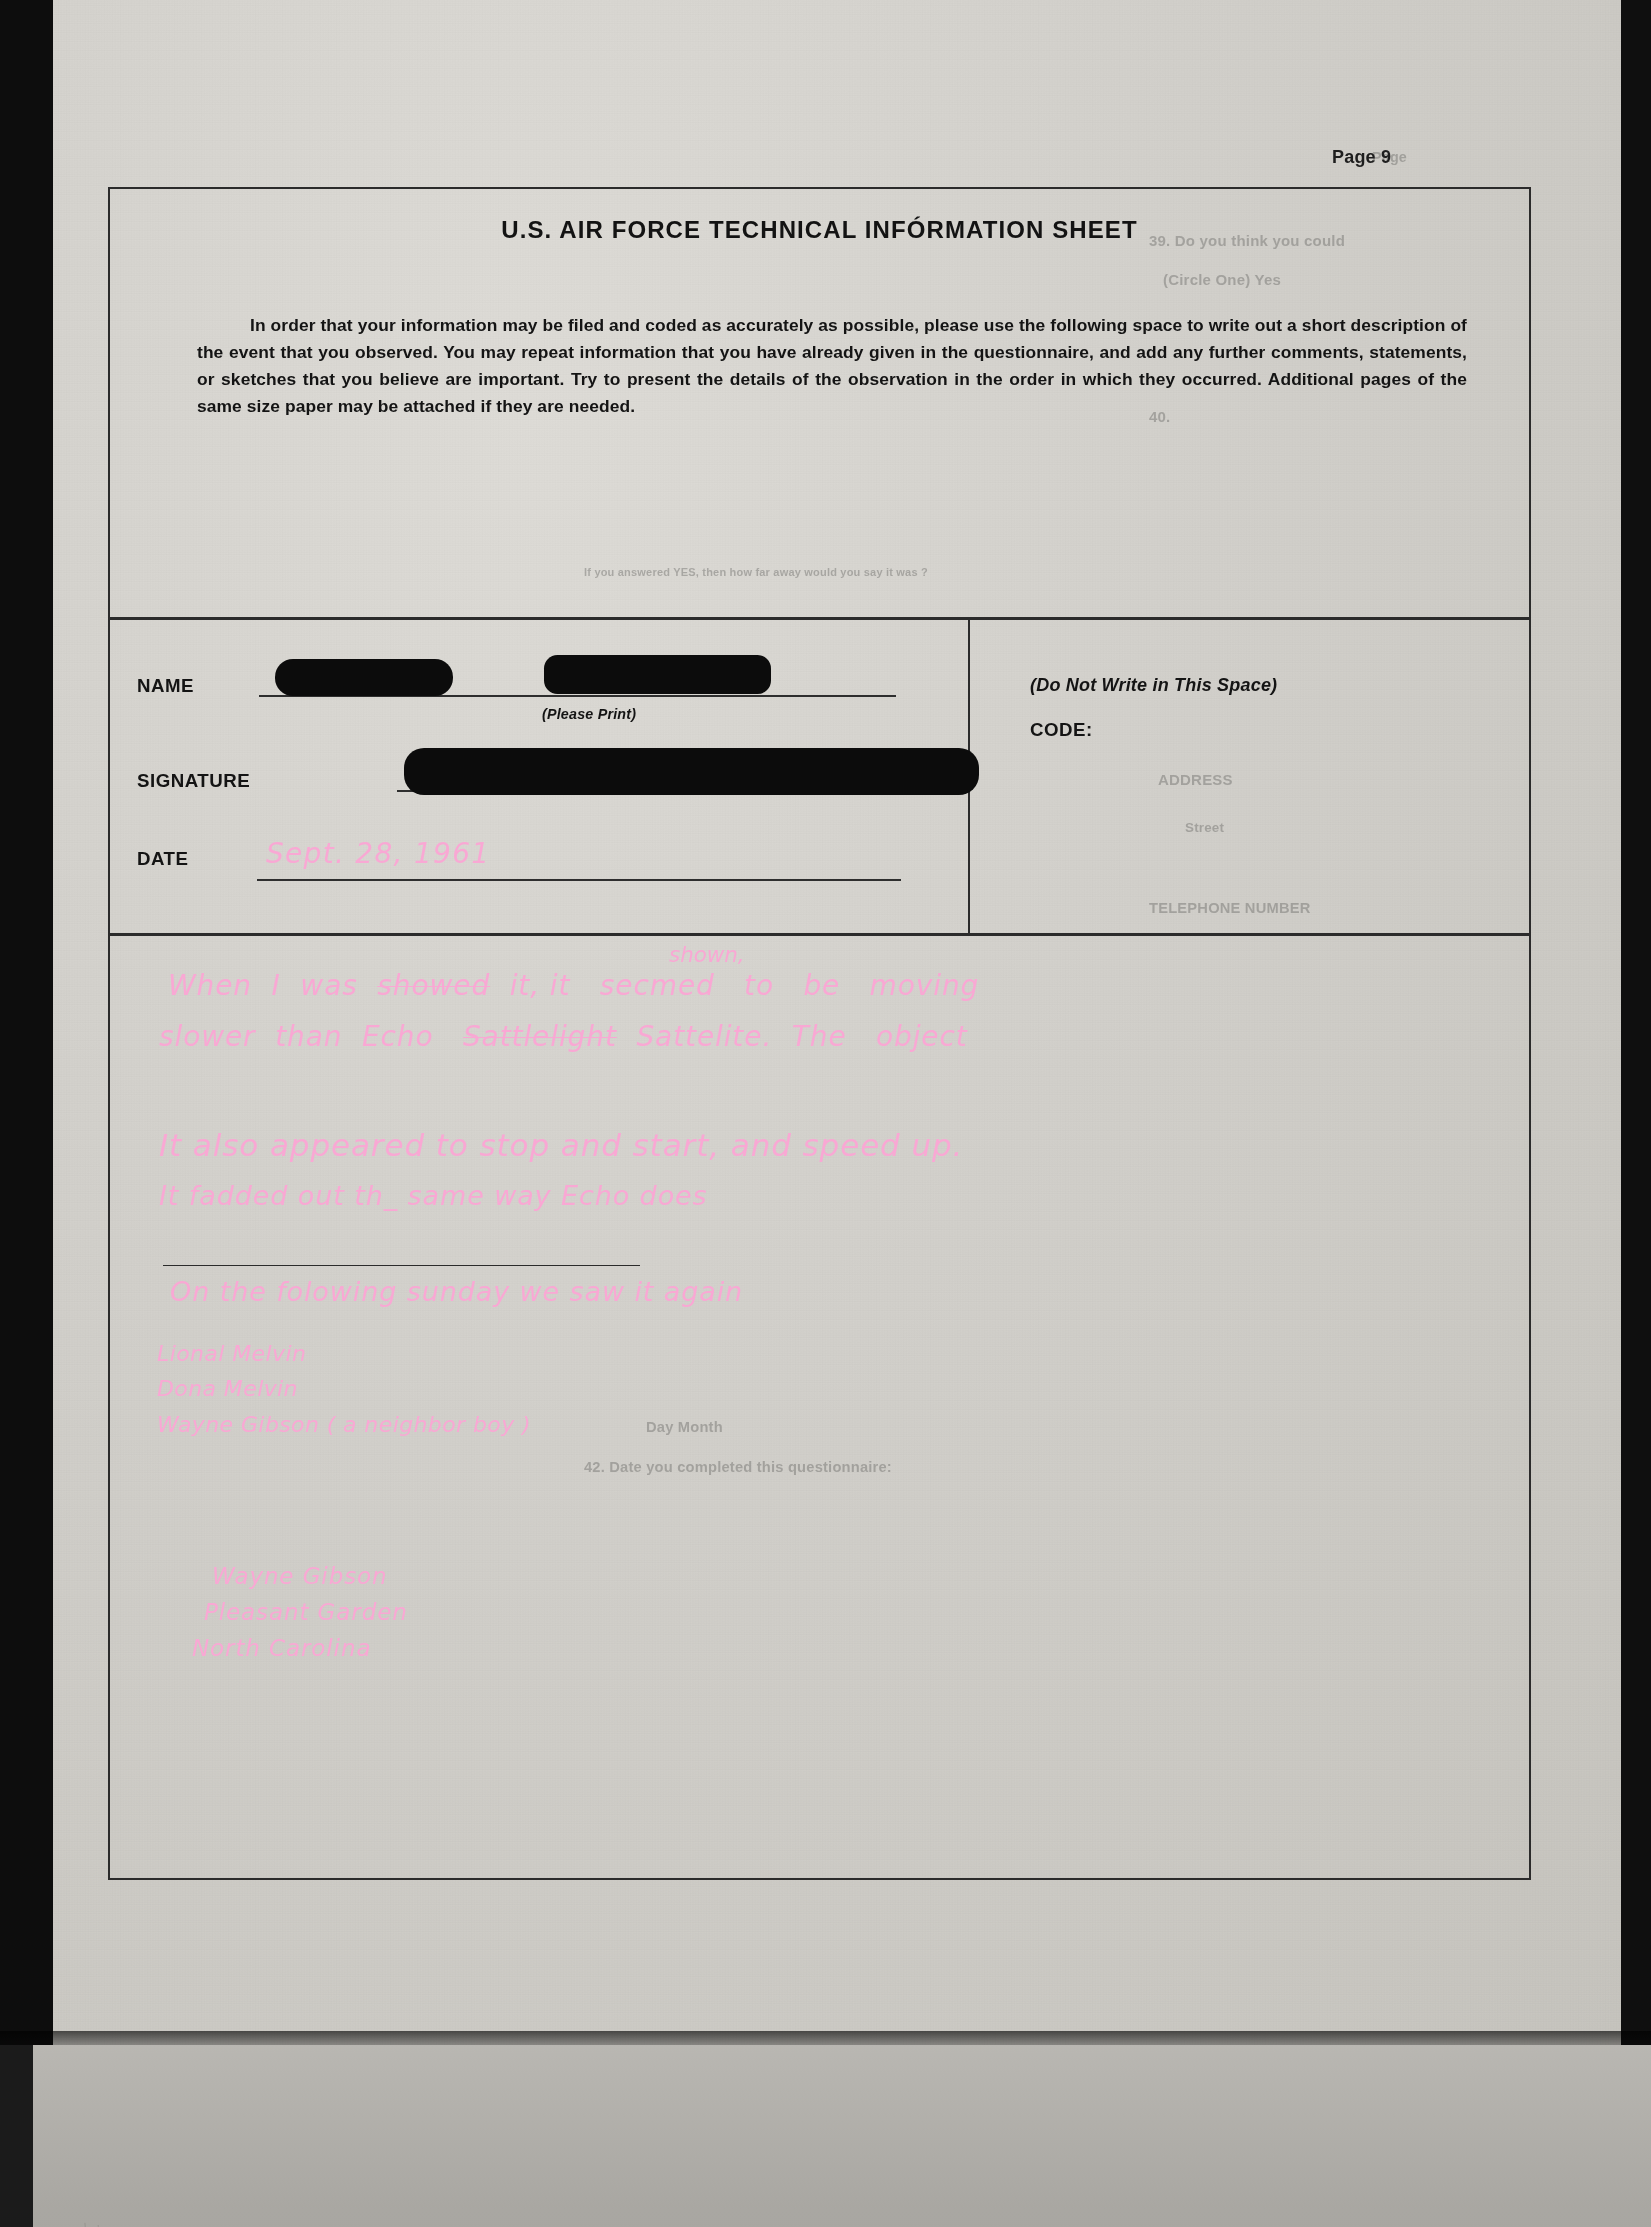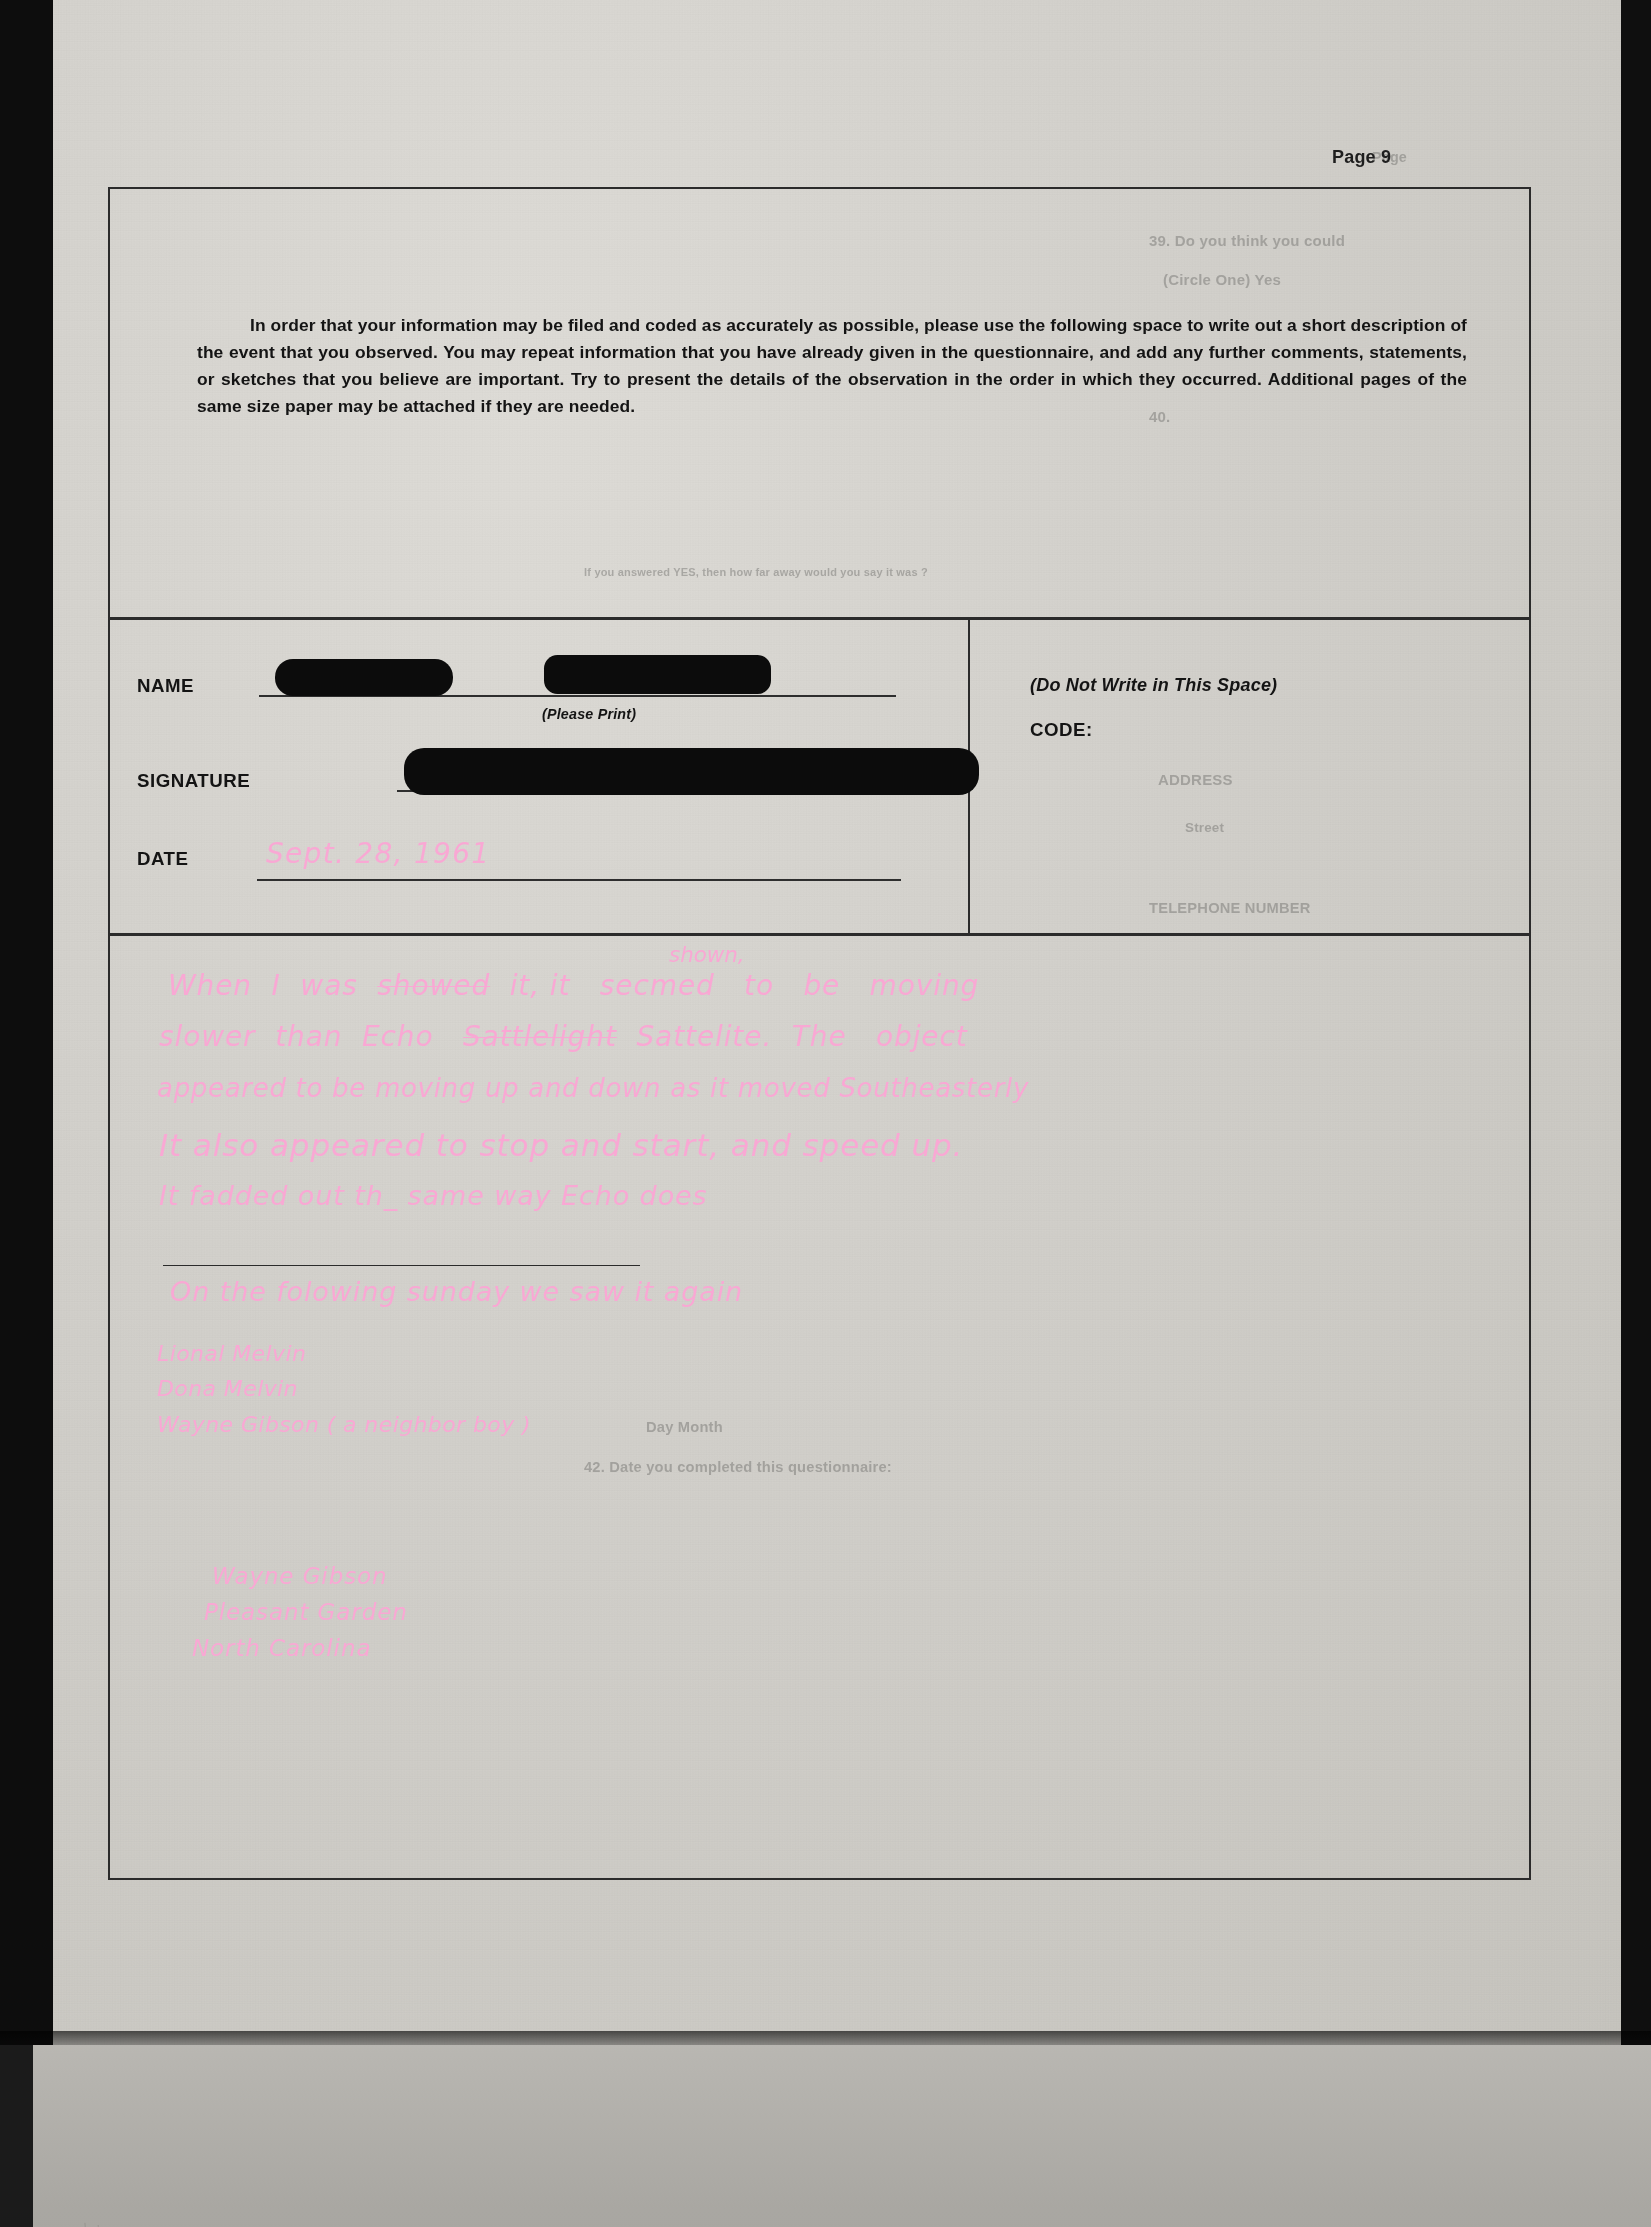--- a/index.html
+++ b/index.html
@@ -249,20 +249,21 @@
   <div class="ghost" style="left:1185px; top:820px; font-size:13.4px;">Street</div>
   <div class="ghost" style="left:1149px; top:900px; font-size:14.7px;">TELEPHONE NUMBER</div>
   <div class="ghost" style="left:646px; top:1419px; font-size:14.7px;">Day                         Month</div>
   <div class="ghost" style="left:584px; top:1459px; font-size:14.7px;">42.  Date you completed this questionnaire:</div>
   <div class="ghost" style="left:1372px; top:149px; font-size:14.3px;">Page</div>
 
   <div class="page-label">Page 9</div>
 
   <div id="form-outer">
 
+    <div class="form-title">U.S.  AIR  FORCE  TECHNICAL  INFÓRMATION  SHEET</div>
 
     <div class="instructions"><span class="indent"></span><span>In order that your information may be filed and coded as accurately as possible, please use the following space to write out a short description of the event that you observed. You may repeat information that you have already given in the questionnaire, and add any further comments, statements, or sketches that you believe are important. Try to present the details of the observation in the order in which they occurred. Additional pages of the same size paper may be attached if they are needed.</span></div>
 
     <div class="hr-heavy" style="top: 428px;"></div>
 
     <div class="hr-heavy" style="top: 744px;"></div>
 
     <div class="vr-heavy" style="left: 858px; top: 428px; height: 316px;"></div>
 
     <div class="label-bold" style="left: 27px; top: 486px;">NAME</div>
@@ -286,21 +287,20 @@
     <div class="hand thin" style="left: 559px; top: 753px; font-size: 21.4px;">shown,</div>
 
     <div class="hand thin" style="left: 49px; top: 831px; font-size: 28px; letter-spacing: 0.9px;">
       <span>slower&nbsp; than&nbsp; Echo&nbsp;&nbsp; </span><span class="strike">Sattlelight</span><span>&nbsp; Sattelite.&nbsp; The&nbsp;&nbsp; object</span>
     </div>
 
     <div class="hand thin" style="left: 58px; top: 780px; font-size: 28px; letter-spacing: 0.9px;">
       <span>When&nbsp; I&nbsp; was&nbsp; </span><span class="strike">showed</span><span>&nbsp; it, it&nbsp;&nbsp; secmed&nbsp;&nbsp; to&nbsp;&nbsp; be&nbsp;&nbsp; moving</span>
     </div>
 
-    <div class="hand thin" style="left: 47px; top: 884px; font-size: 26px; letter-spacing: 0.7px;">appeared  to  be  moving  up  and  down  as  it  moved  Southeasterly</div>
     <div class="hand thin" style="left: 49px; top: 938px; font-size: 31px; letter-spacing: 0.9px;">It  also  appeared  to  stop  and  start, and  speed  up.</div>
     <div class="hand thin" style="left: 49px; top: 991px; font-size: 27px; letter-spacing: 0.9px;">It  fadded  out  th_  same  way  Echo  does</div>
 
     <div class="sig-underline" style="left: 53px; top: 1076px; width: 477px;"></div>
 
     <div class="hand thin" style="left: 60px; top: 1087px; font-size: 27px; letter-spacing: 0.9px;">On  the  folowing  sunday  we  saw  it  again</div>
 
     <div class="hand thin" style="left: 47px; top: 1152px; font-size: 22px; letter-spacing: 0.4px;">Lional Melvin</div>
     <div class="hand thin" style="left: 47px; top: 1187px; font-size: 22px; letter-spacing: 0.4px;">Dona Melvin</div>
     <div class="hand thin" style="left: 47px; top: 1223px; font-size: 22px; letter-spacing: 0.4px;">Wayne Gibson ( a neighbor boy )</div>

